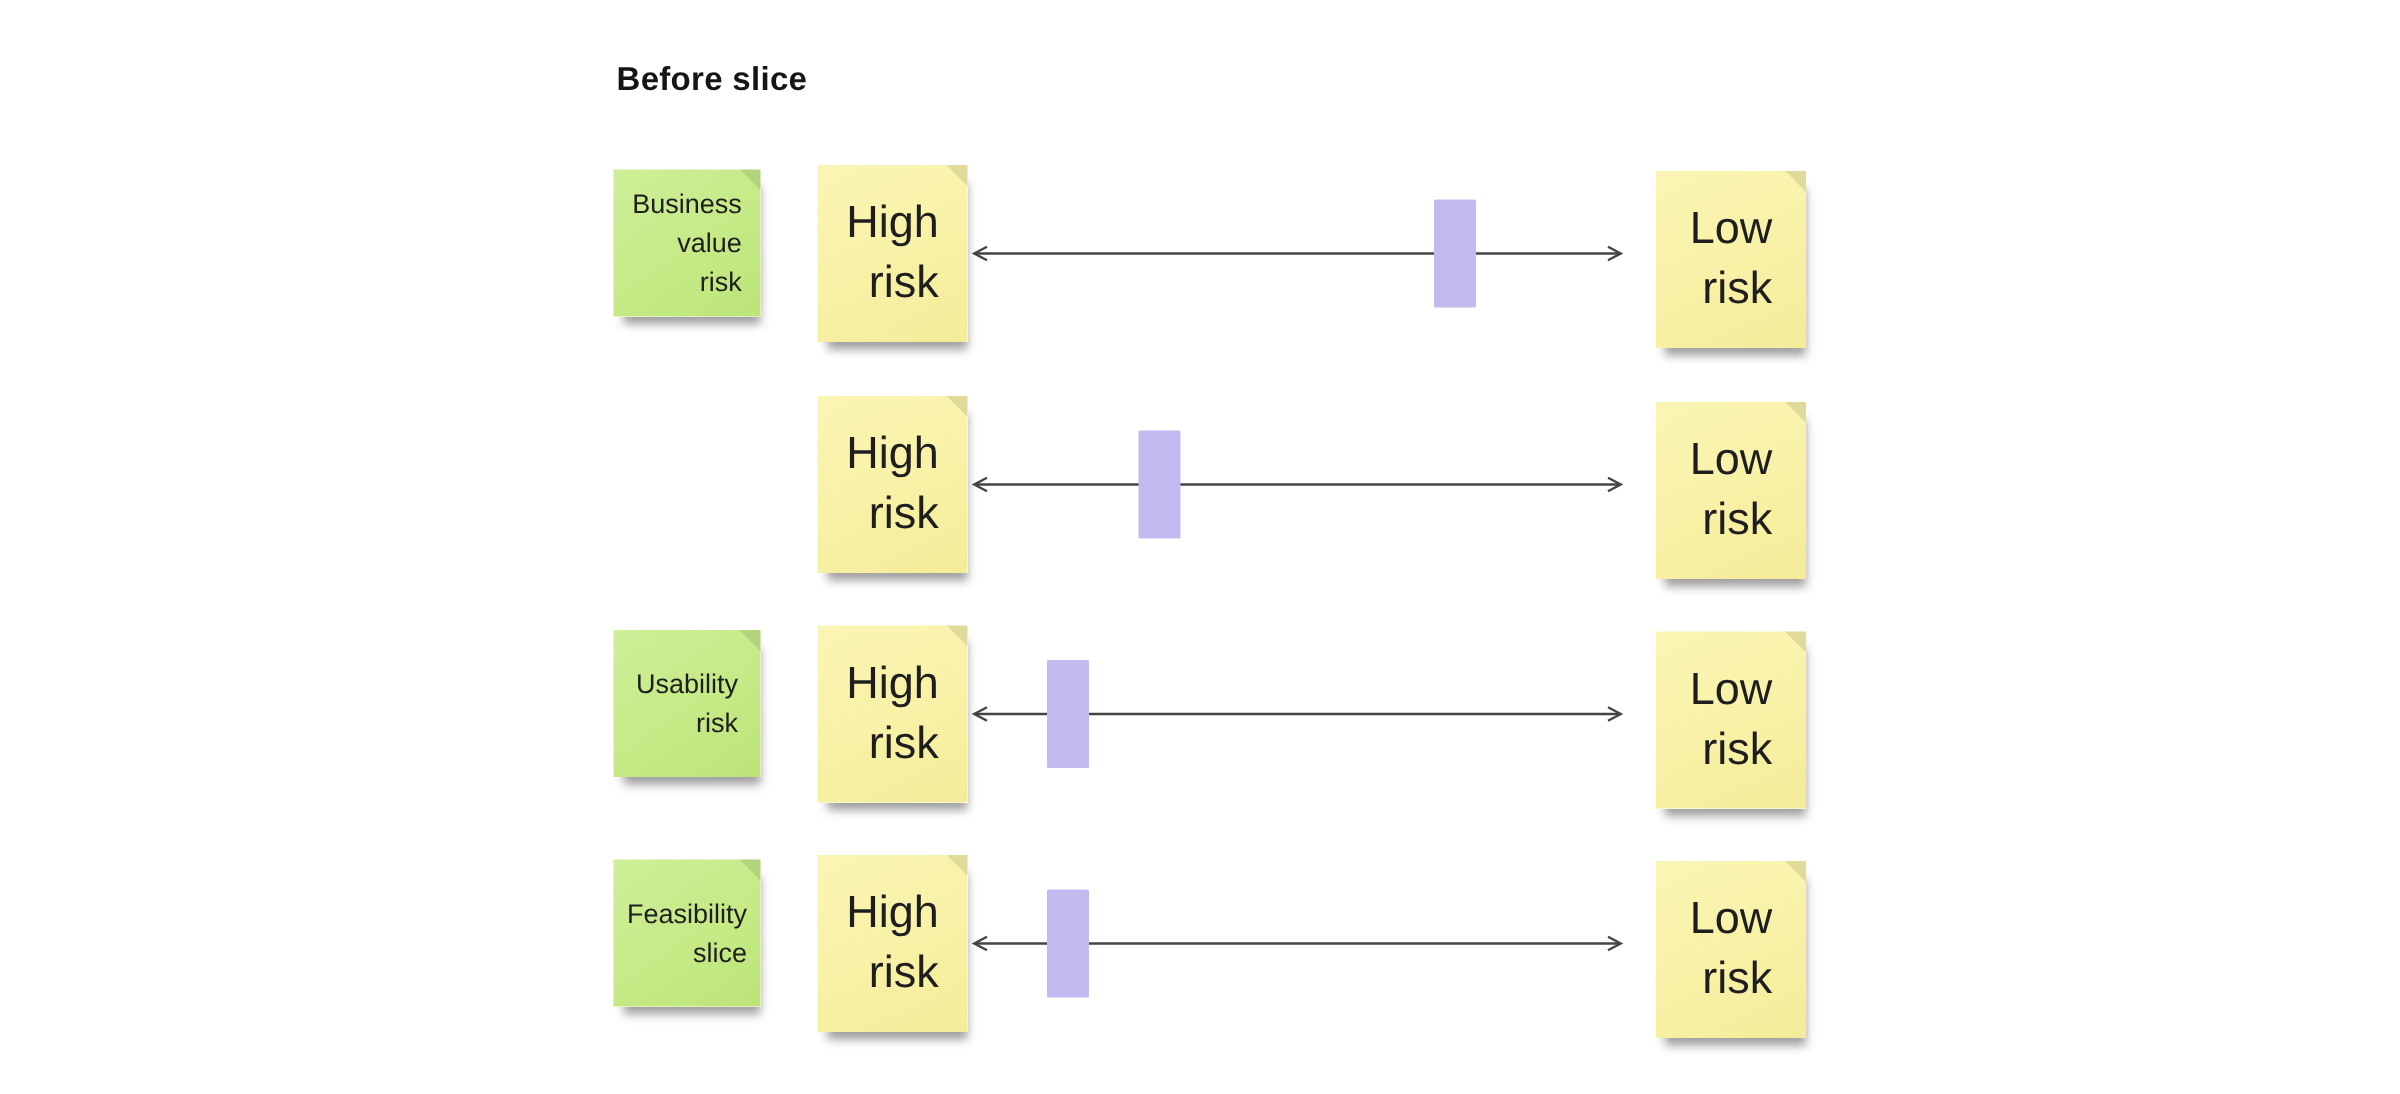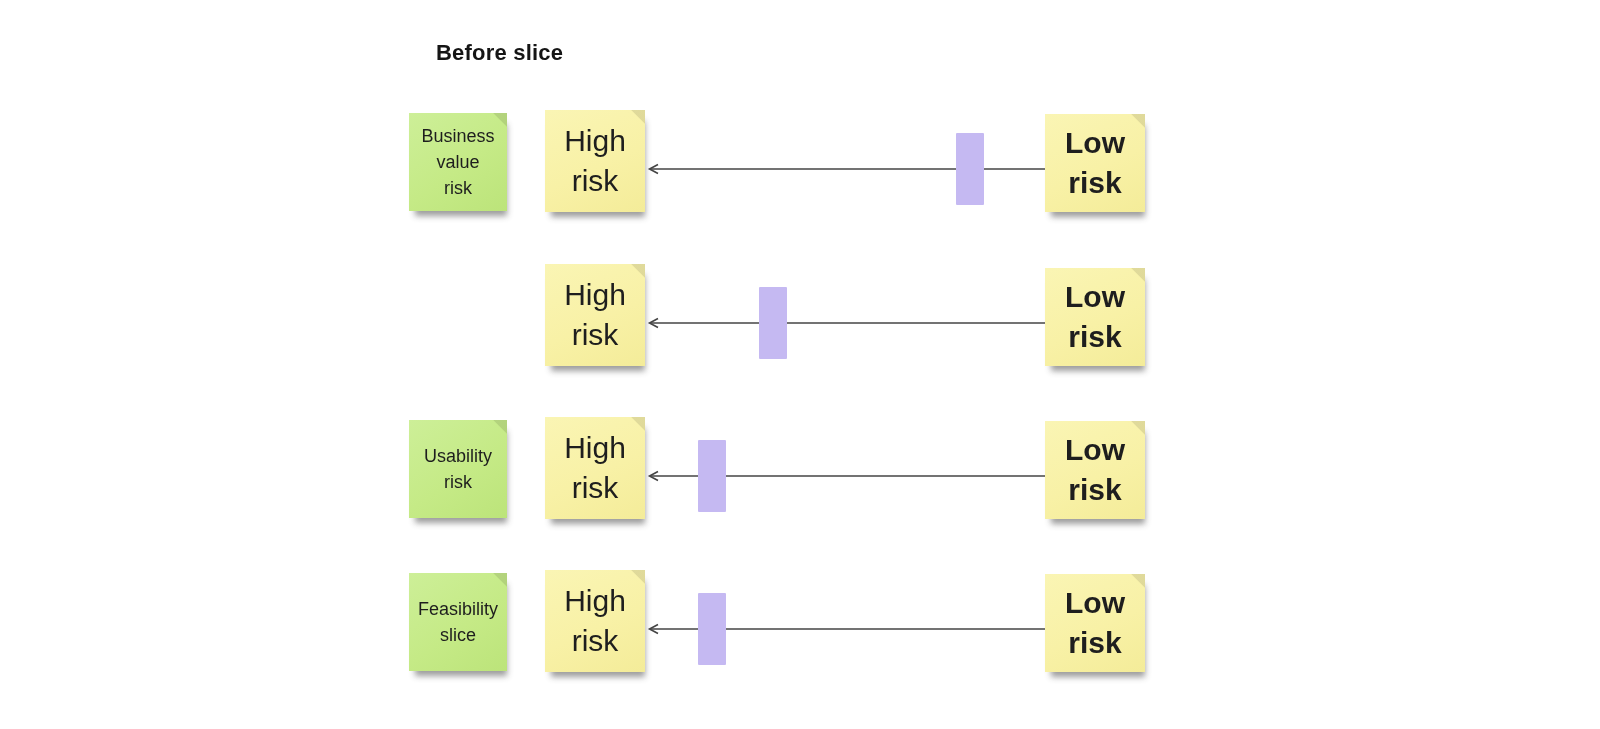--- a/index.html
+++ b/index.html
@@ -7,35 +7,35 @@
     --note-yellow:#f8f1a6;
     --marker-purple:#c5b9f2;
     --line:#444444;
     --text:#1e1e1e;
     --background:#ffffff;
   }
   *{margin:0;padding:0;box-sizing:border-box;}
   html,body{width:1600px;height:729px;background:var(--background,#fff);
     font-family:"Liberation Sans",sans-serif;color:var(--text,#1e1e1e);overflow:hidden;}
   .canvas{position:relative;width:1600px;height:729px;background:var(--background,#fff);}
-  .title{position:absolute;left:436px;top:40px;font-size:22px;font-weight:700;
+  .title{position:absolute;left:411px;top:40px;font-size:22px;font-weight:700;
     letter-spacing:.2px;color:#151515;white-space:nowrap;}
   .row{position:absolute;left:0;width:1600px;height:118px;}
   .row.r0{top:110px}.row.r1{top:264px}.row.r2{top:417px}.row.r3{top:570px}
   .note{position:absolute;display:flex;align-items:center;justify-content:center;
-    text-align:center;white-space:pre-line;
+    text-align:right;white-space:pre-line;
     box-shadow:3px 8px 6px -3px rgba(40,40,40,.45);}
   .note::after{content:"";position:absolute;top:0;right:0;width:15px;height:15px;
     background:linear-gradient(to bottom left,rgba(0,0,0,.10) 0 46%,transparent 47%);}
   .note.green{left:409px;top:3px;width:98px;height:98px;font-size:18px;line-height:26px;
     background:linear-gradient(145deg,#cdef98 0%,var(--note-green,#c5ea86) 55%,#bce47a 100%);}
   .note.yellow{font-size:30px;line-height:40px;
     background:linear-gradient(155deg,#faf5b4 0%,var(--note-yellow,#f8f1a6) 55%,#f4ec99 100%);}
-  .note.high{left:545px;top:0;width:100px;height:102px;}
-  .note.low{left:1045px;top:4px;width:100px;height:98px;font-weight:bold;}
+  .note.high{left:545px;top:0;width:100px;height:118px;}
+  .note.low{left:1104px;top:4px;width:100px;height:118px;}
   .arrow{position:absolute;left:646px;top:51px;width:438px;height:16px;color:var(--line,#444);}
   .marker{position:absolute;top:23px;width:28px;height:72px;z-index:3;
     background:var(--marker-purple,#c5b9f2);border-radius:1px;}
 </style>
 </head>
 <body>
 
 <div class="canvas">
 
   <div class="title">Before slice</div>

